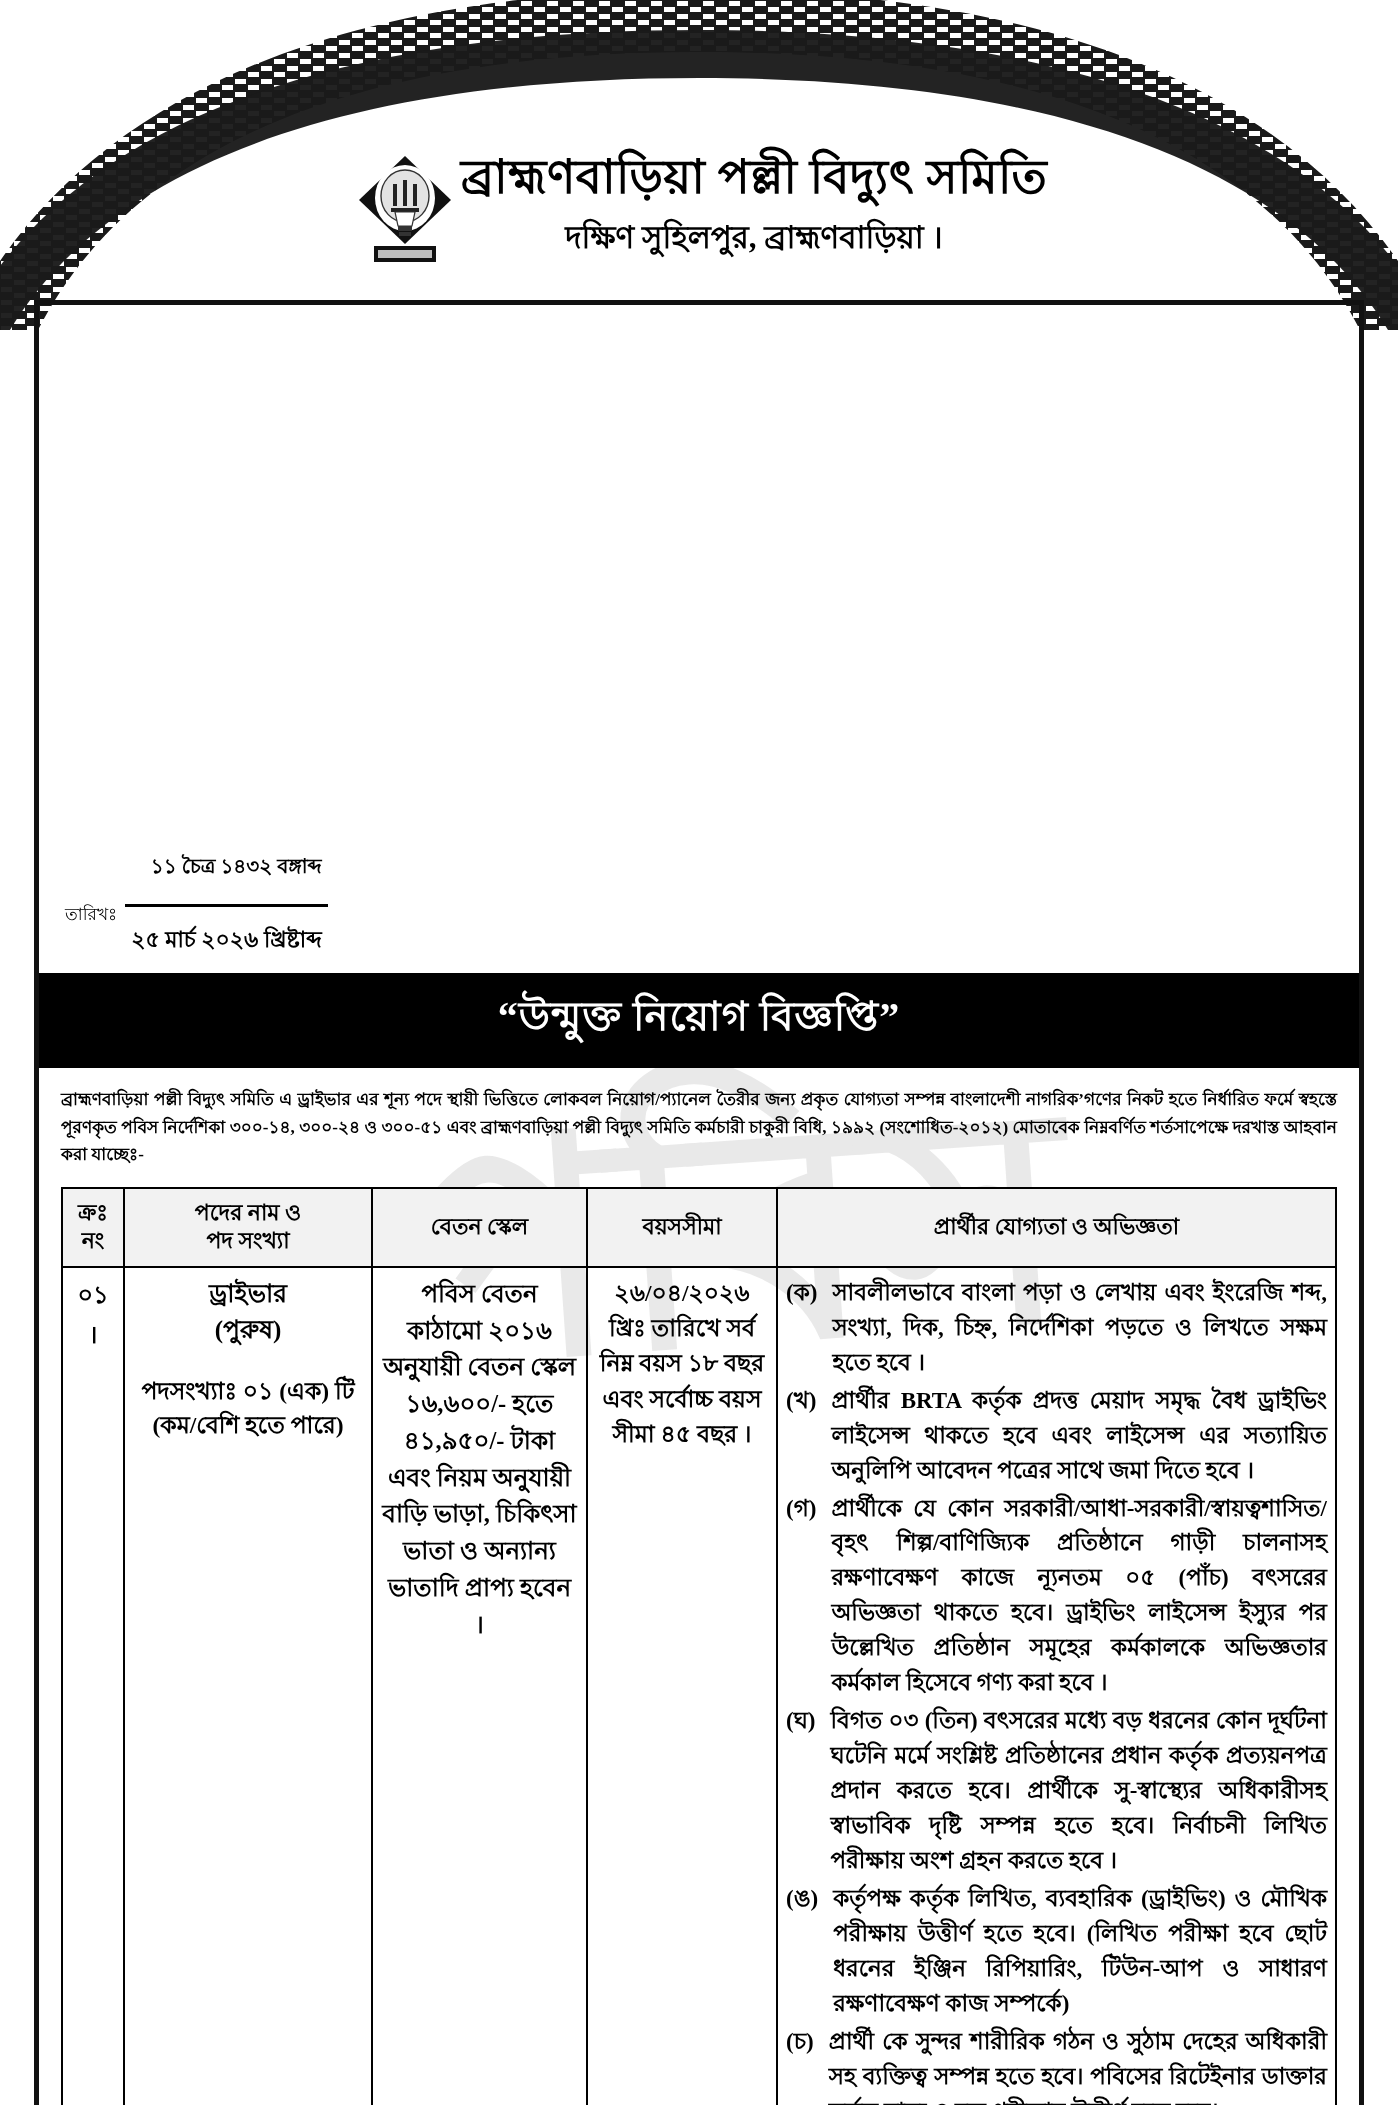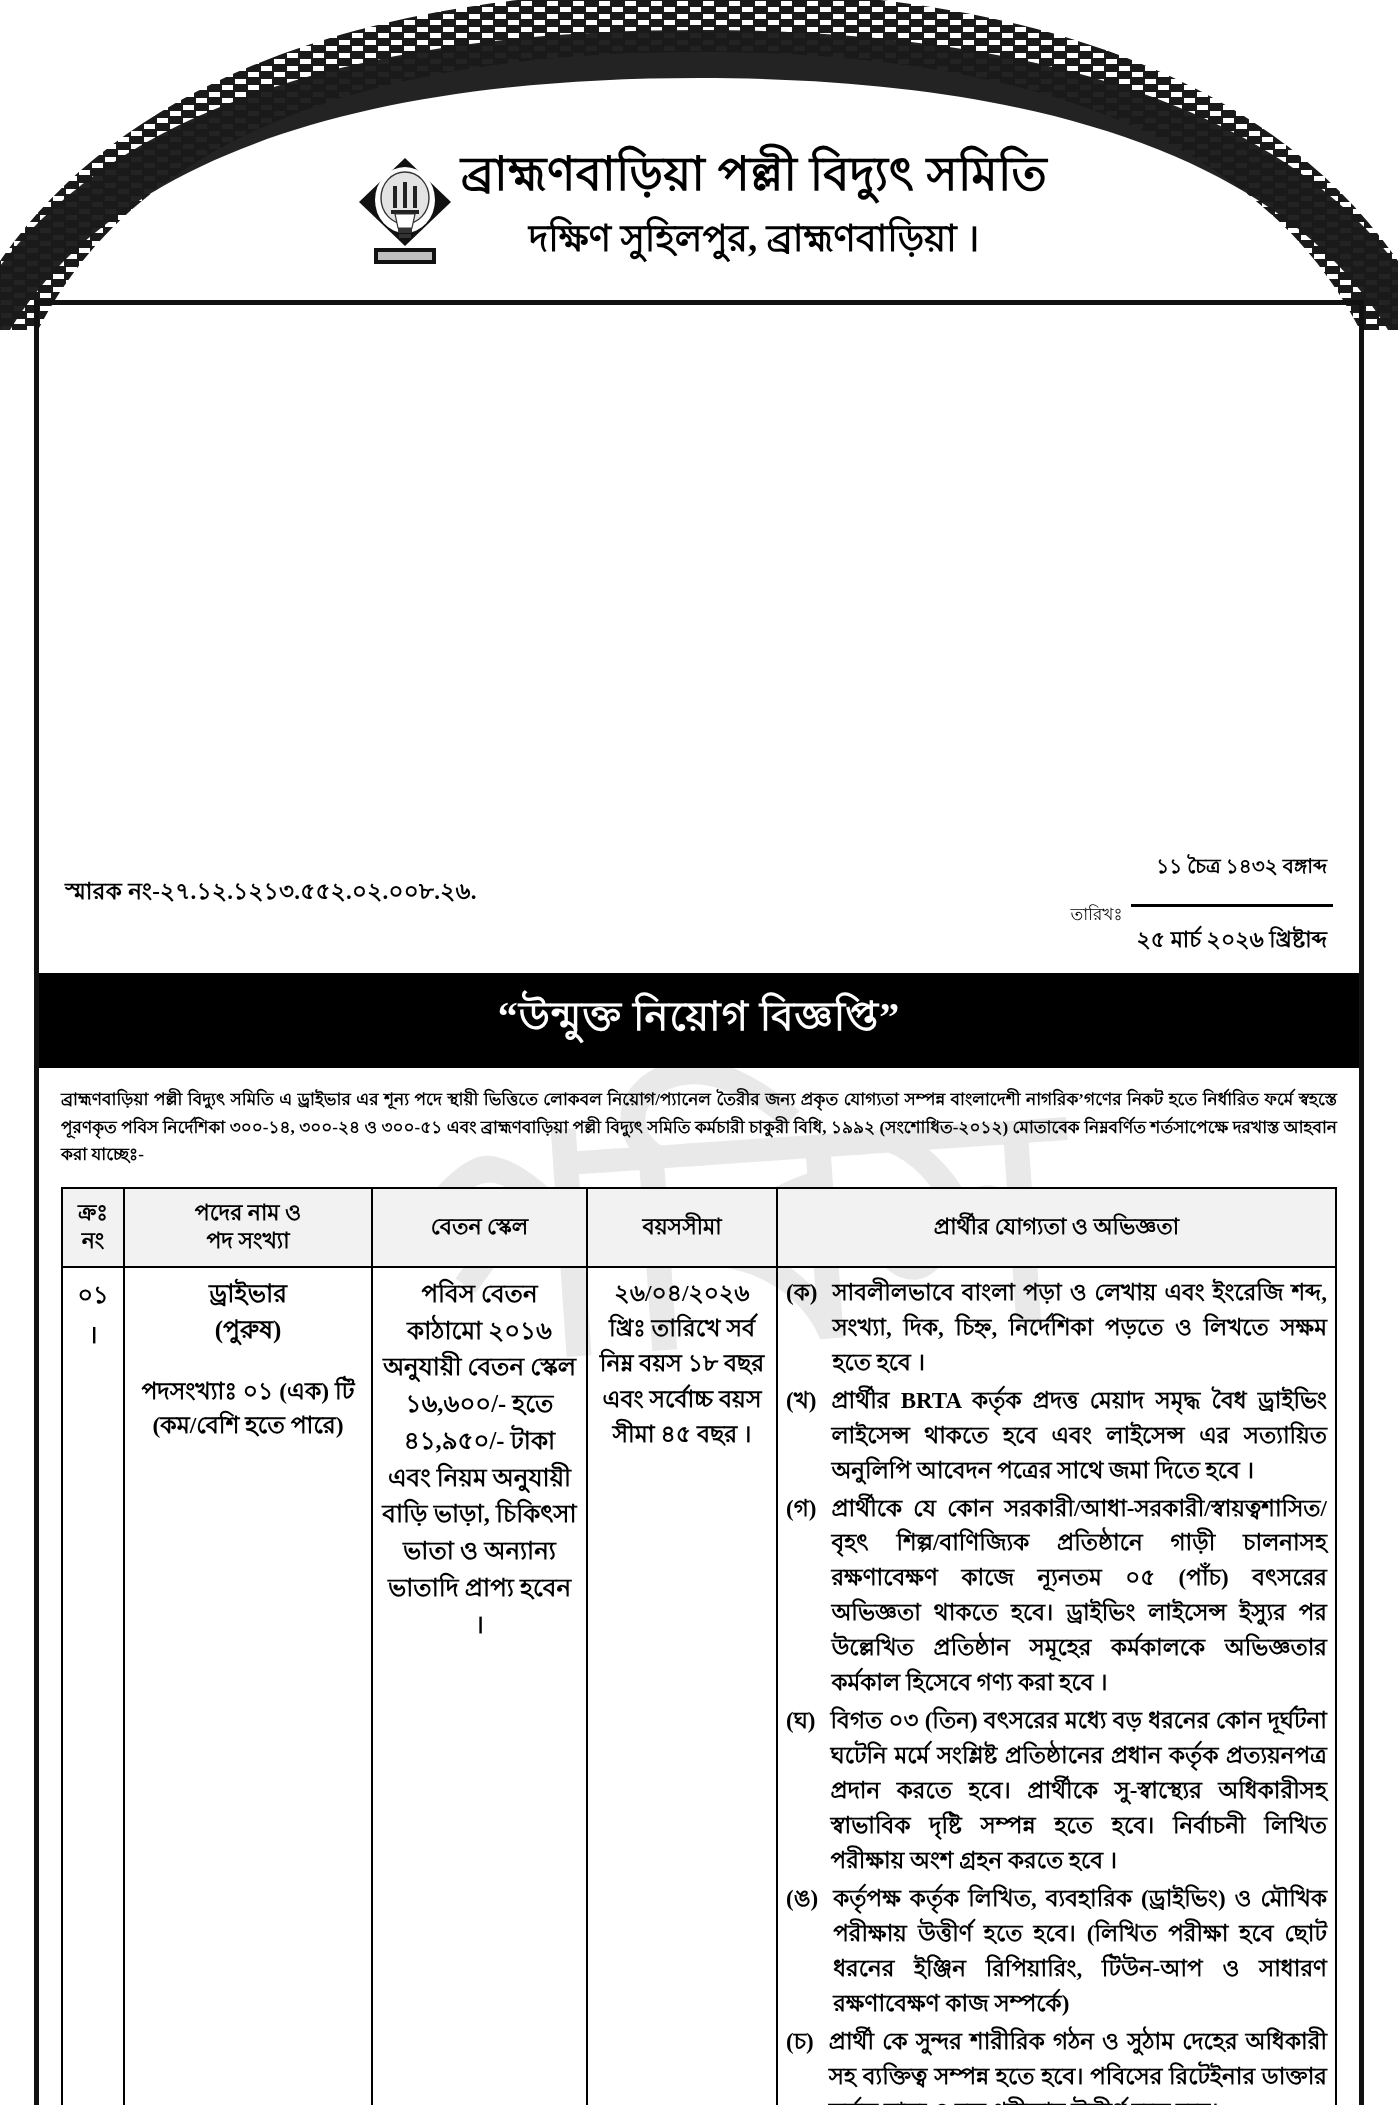--- a/index.html
+++ b/index.html
@@ -32,21 +32,21 @@
   .org-row{display:flex;align-items:center;justify-content:center;gap:2px;}
   .logo{
     width:108px;height:118px;position:relative;flex:0 0 auto;
   }
   .org-names{text-align:center;}
   .org-title{
     font-size:47px;font-weight:700;letter-spacing:.5px;line-height:1.05;
     white-space:nowrap;
   }
   .org-sub{
-    font-size:37px;font-weight:700;margin-top:10px;white-space:nowrap;
+    font-size:31px;font-weight:700;margin-top:10px;white-space:nowrap;
   }
 
   
   .memoline{
     display:flex;justify-content:space-between;align-items:flex-start;
     padding:26px 26px 14px 26px;font-size:23px;font-weight:700;
   }
   .memo-no{padding-top:22px;letter-spacing:.3px;}
   .date-block{display:flex;align-items:center;gap:8px;}
   .date-label{padding-top:20px;font-size:17px;font-weight:400;}
@@ -156,21 +156,20 @@
       </div>
     </div>
   </div>
 
   <div class="frame">
     <div class="frame-inner">
 
       <div class="watermark">পবিস</div>
 
       <div class="memoline">
-        <div class="memo-no">স্মারক নং-২৭.১২.১২১৩.৫৫২.০২.০০৮.২৬.</div>
         <div class="date-block">
           <div class="date-label">তারিখঃ</div>
           <div class="date-stack">
             <div class="date-bn">১১ চৈত্র ১৪৩২ বঙ্গাব্দ</div>
             <div class="date-rule"></div>
             <div class="date-en">২৫ মার্চ ২০২৬ খ্রিষ্টাব্দ</div>
           </div>
         </div>
       </div>
 

